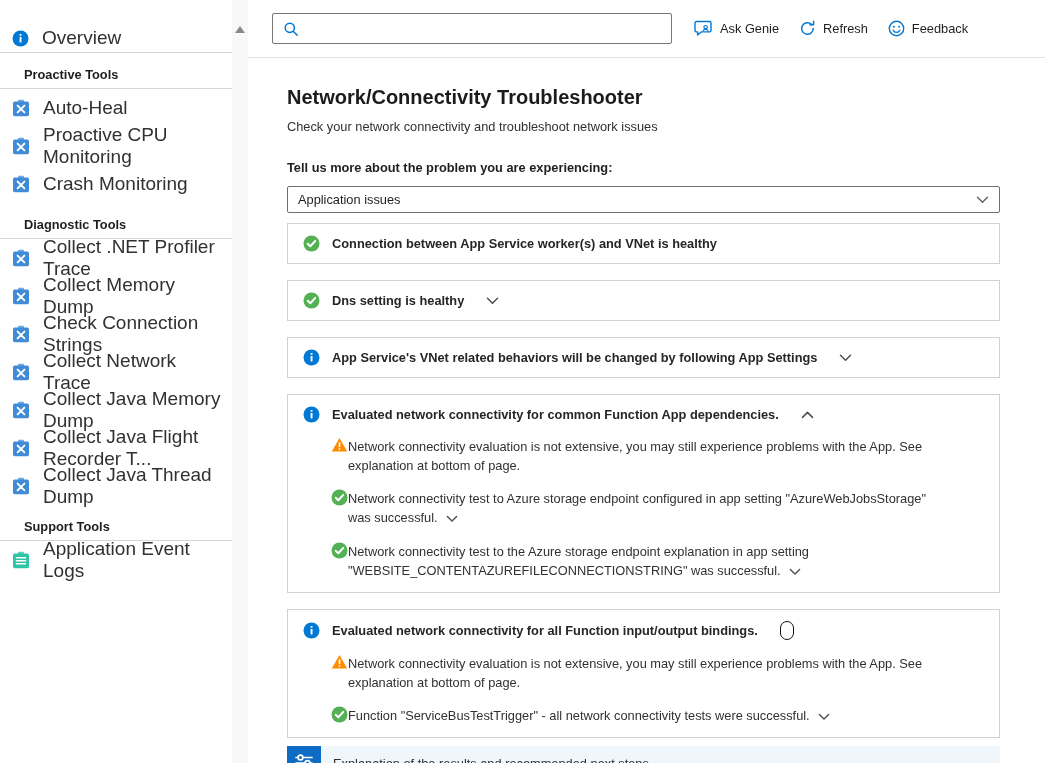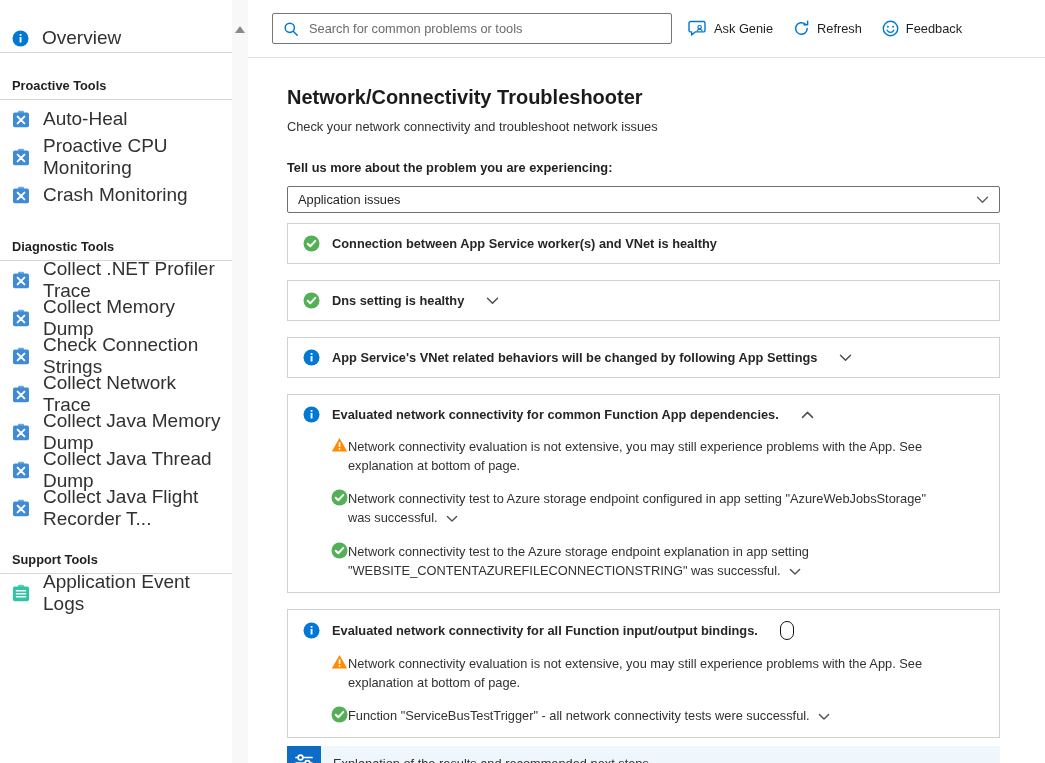--- a/index.html
+++ b/index.html
@@ -6,40 +6,40 @@
   .app{position:relative;width:1045px;height:763px;overflow:hidden;
        font-family:"Liberation Sans",sans-serif;color:#323130;background:#fff;}
 
   
   .sidebar{position:absolute;left:0;top:0;width:232px;height:763px;padding-top:24px;
            box-sizing:border-box;background:#fff;}
   .side-row{display:flex;align-items:center;gap:13px;height:38px;padding:0 6px 0 12px;
             font-size:19px;color:#323130;cursor:pointer;}
   .side-row.overview{height:28px;}
   .side-row.selected{background:#f3f2f1;}
-  .side-header{font-size:12.8px;font-weight:700;color:#1f1f1f;padding:7px 0 6px 12px;
-               border-bottom:1px solid #d6d6d6;margin-top:18px;}
+  .side-header{font-size:12.8px;font-weight:700;color:#1f1f1f;padding:7px 0 6px 24px;
+               border-bottom:1px solid #d6d6d6;margin-top:7px;}
   .side-divider{border-bottom:1px solid #d6d6d6;}
   .icn{flex:0 0 auto;display:inline-flex;align-items:center;justify-content:center;}
 
   
   .vscroll{position:absolute;left:232px;top:0;width:16px;height:763px;background:#f8f8f8;}
   .vscroll .up-arrow{margin:26px auto 0;width:0;height:0;border-left:5px solid transparent;
                      border-right:5px solid transparent;border-bottom:7px solid #8a8a8a;}
 
   
   .main{position:absolute;left:248px;top:0;width:797px;height:763px;box-sizing:border-box;}
   .topbar{display:flex;align-items:center;height:58px;padding-left:24px;box-sizing:border-box;
           border-bottom:1px solid #e1e1e1;}
   .searchbox{display:flex;align-items:center;width:400px;height:31px;border:1px solid #767676;
              border-radius:2px;box-sizing:border-box;padding:0 8px 0 10px;gap:8px;background:#fff;}
   .searchbox input{border:none;outline:none;flex:1;font-family:"Liberation Sans",sans-serif;
                    font-size:12.8px;color:#323130;background:transparent;}
   .searchbox input::placeholder{color:#6b6b6b;}
-  .topbar-actions{display:flex;align-items:center;gap:20px;margin-left:16px;}
+  .topbar-actions{display:flex;align-items:center;gap:20px;margin-left:22px;}
   .tb-btn{display:flex;align-items:center;gap:7px;font-size:12.8px;color:#201f1e;cursor:pointer;
           background:none;border:none;font-family:"Liberation Sans",sans-serif;padding:0;}
 
   .content{padding:0 45px 0 39px;}
   .page-title{margin:28px 0 0;font-size:20px;font-weight:700;color:#1b1b1b;}
   .page-subtitle{margin:10px 0 0;font-size:12.8px;color:#323130;}
   .question-label{margin:26px 0 0;font-size:12.8px;font-weight:700;color:#1f1f1f;}
   .dropdown{margin-top:11px;height:27px;border:1px solid #707070;border-radius:2px;background:#fff;
             display:flex;align-items:center;justify-content:space-between;padding:0 10px;
             font-size:12.8px;color:#1f1f1f;box-sizing:border-box;cursor:pointer;}
@@ -170,31 +170,31 @@
       <span>Collect Java Memory Dump</span>
     </div>
     <div class="side-row">
       <span class="icn">
         <svg width="18" height="18" viewBox="0 0 18 18">
             <rect x="6" y="0.8" width="6" height="3.4" rx="1" fill="#6aa9e4"></rect>
             <rect x="1" y="2.6" width="16" height="14.6" rx="1.8" fill="#3f8bd6"></rect>
             <path d="M5.6 6.6 L12.4 13.4 M12.4 6.6 L5.6 13.4" stroke="#fff" stroke-width="1.9" stroke-linecap="round"></path>
           </svg>
       </span>
+      <span>Collect Java Flight Recorder T...</span>
+    </div>
+    <div class="side-row">
+      <span class="icn">
+        <svg width="18" height="18" viewBox="0 0 18 18">
+            <rect x="6" y="0.8" width="6" height="3.4" rx="1" fill="#6aa9e4"></rect>
+            <rect x="1" y="2.6" width="16" height="14.6" rx="1.8" fill="#3f8bd6"></rect>
+            <path d="M5.6 6.6 L12.4 13.4 M12.4 6.6 L5.6 13.4" stroke="#fff" stroke-width="1.9" stroke-linecap="round"></path>
+          </svg>
+      </span>
       <span>Collect Java Thread Dump</span>
-    </div>
-    <div class="side-row">
-      <span class="icn">
-        <svg width="18" height="18" viewBox="0 0 18 18">
-            <rect x="6" y="0.8" width="6" height="3.4" rx="1" fill="#6aa9e4"></rect>
-            <rect x="1" y="2.6" width="16" height="14.6" rx="1.8" fill="#3f8bd6"></rect>
-            <path d="M5.6 6.6 L12.4 13.4 M12.4 6.6 L5.6 13.4" stroke="#fff" stroke-width="1.9" stroke-linecap="round"></path>
-          </svg>
-      </span>
-      <span>Collect Java Flight Recorder T...</span>
     </div>
 
     <div class="side-header">Support Tools</div>
 
     <div class="side-row">
       <span class="icn">
         <svg width="18" height="18" viewBox="0 0 18 18">
             <rect x="6" y="0.8" width="6" height="3.4" rx="1" fill="#58d4ba"></rect>
             <rect x="1" y="2.6" width="16" height="14.6" rx="1.8" fill="#2ec4a5"></rect>
             <path d="M4.5 6.8 H13.5 M4.5 9.8 H13.5 M4.5 12.8 H13.5" stroke="#fff" stroke-width="1.6" stroke-linecap="round"></path>
@@ -211,21 +211,20 @@
   <div class="main">
 
     <div class="topbar">
       <div class="searchbox">
         <span class="icn">
           <svg width="16" height="16" viewBox="0 0 16 16">
               <circle cx="6.8" cy="6.8" r="4.6" fill="none" stroke="#0078d4" stroke-width="1.5"></circle>
               <line x1="10.2" y1="10.2" x2="14.2" y2="14.2" stroke="#0078d4" stroke-width="1.5" stroke-linecap="round"></line>
             </svg>
         </span>
-        <input type="text" placeholder="Search for common problems or tools" style="">
       </div>
       <div class="topbar-actions">
         <button class="tb-btn">
           <span class="icn">
             <svg width="19" height="17" viewBox="0 0 19 17">
                 <path d="M2.6 1.5h12.8a1.6 1.6 0 0 1 1.6 1.6v7.2a1.6 1.6 0 0 1-1.6 1.6H7.2l-3.6 3.2v-3.2h-1A1.6 1.6 0 0 1 1 10.3V3.1a1.6 1.6 0 0 1 1.6-1.6z" fill="none" stroke="#0078d4" stroke-width="1.4" stroke-linejoin="round"></path>
                 <circle cx="11.6" cy="7.2" r="1.7" fill="none" stroke="#0078d4" stroke-width="1.2"></circle>
                 <path d="M9 11.2a2.7 2.7 0 0 1 5.2 0" fill="none" stroke="#0078d4" stroke-width="1.2"></path>
               </svg>
           </span>

